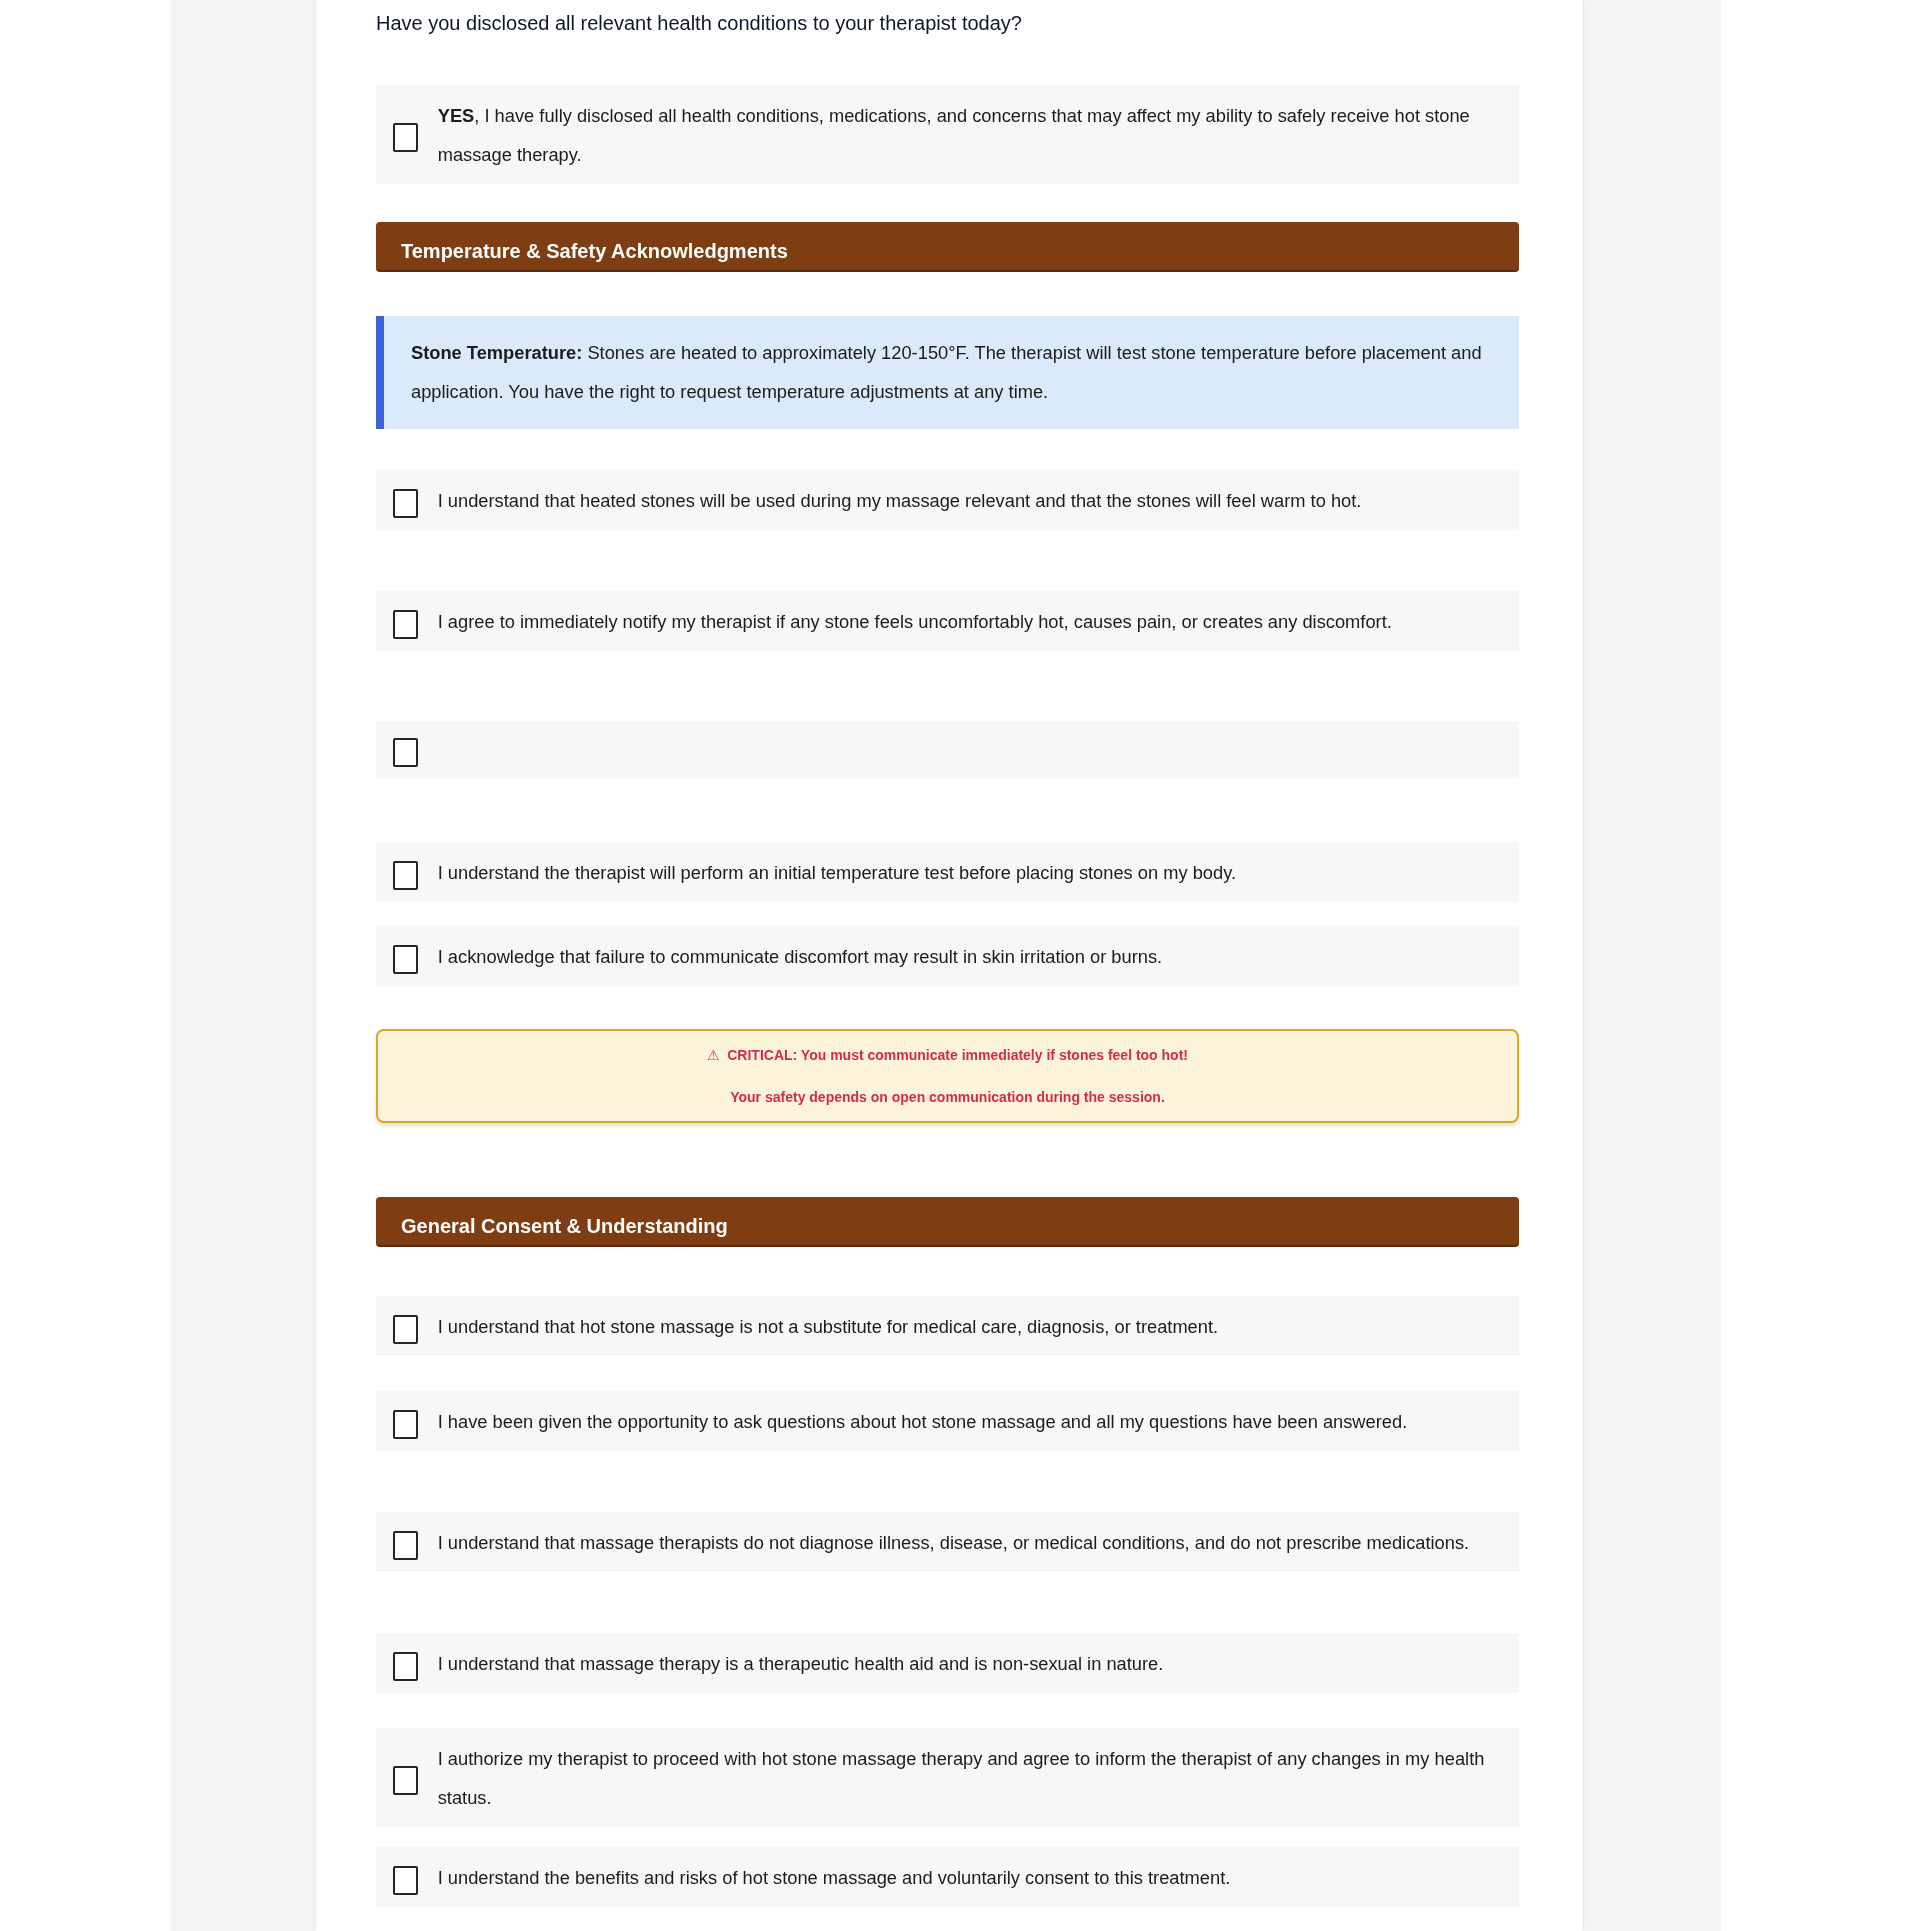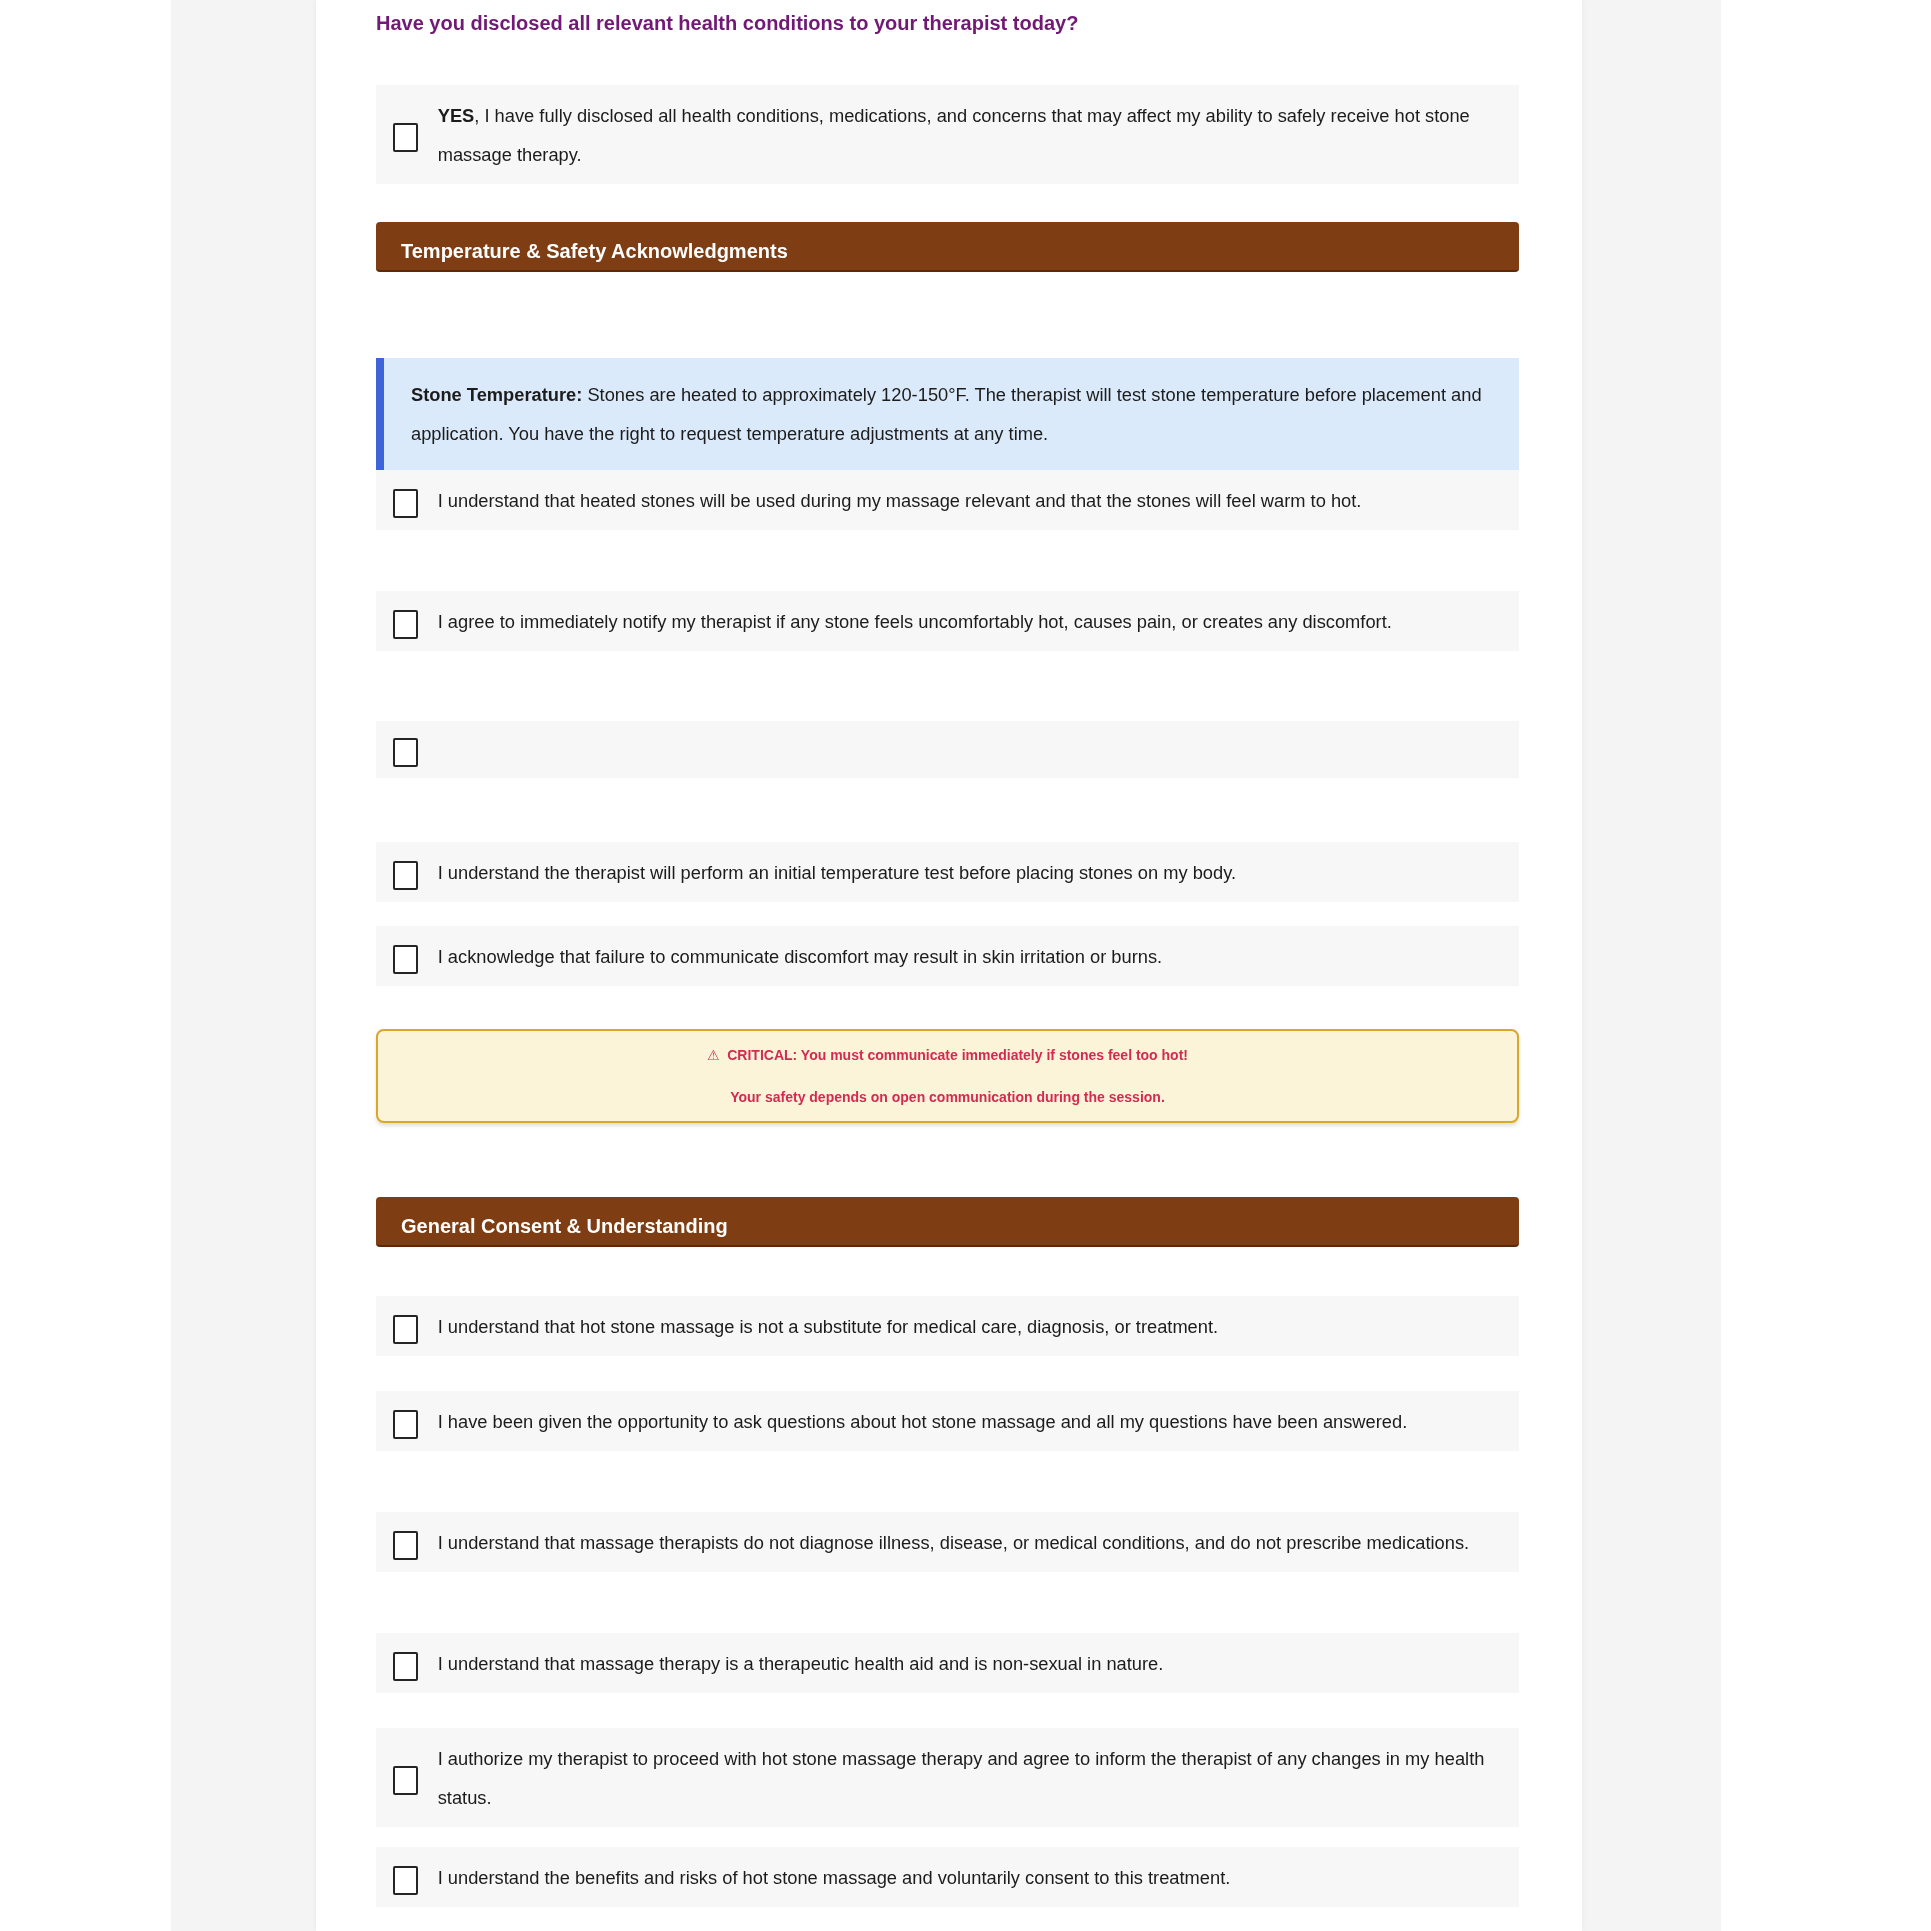--- a/index.html
+++ b/index.html
@@ -8,40 +8,40 @@
     font-family:"Liberation Sans", sans-serif; color:#1c1c1c; overflow:hidden;
   }
   .gutter { position:absolute; top:0; bottom:0; background:#f4f4f4; }
   .gutter.left  { left:171px;  width:145px; }
   .gutter.right { left:1582px; width:139px; }
   .page { position:absolute; left:316px; top:0; width:1266px; height:1931px; background:#ffffff;
           box-shadow:0 0 5.8px rgba(0,0,0,0.06); }
 
   .block { position:absolute; left:376px; width:1143px; box-sizing:border-box; }
 
-  .question { top:11.6px; font-size:20px; font-weight:bold; color:#701a75; }
+  .question { top:11.6px; font-size:20px; font-weight:normal; color:#0f172a; }
 
   .row {
     background:#f7f7f7; display:flex; align-items:center;
     padding:10.6px 29px 10.6px 17.4px; font-size:18.3px; line-height:39px; color:#1c1c1c;
   }
   .cb {
     flex:0 0 auto; width:21px; height:25px; background:#ffffff;
     border:2.9px solid #252525; border-radius:1.9px; margin:6.8px 19.3px 0 0; cursor:pointer;
   }
   .row .txt b { font-weight:bold; }
 
   .section-bar {
     height:50px; background:#7e3d12; border-bottom:2.9px solid #5a2a0b; border-radius:3.9px;
     color:#ffffff; font-weight:bold; font-size:20px; line-height:58px; padding-left:25px;
   }
 
   .info-box {
     background:#dbeafa; border-left:8.7px solid #3f63d8;
-    padding:17.4px 27px; font-size:18.3px; line-height:39px; color:#1c1c1c;margin-top:42px;
+    padding:17.4px 27px; font-size:18.3px; line-height:39px; color:#1c1c1c;
   }
   .info-box b { font-weight:bold; }
 
   .warning-box {
     background:#fcf4d9; border:2.9px solid #d9a72a; border-radius:7.7px;
     box-shadow:0 2.9px 3.9px rgba(0,0,0,0.12);
     text-align:center; padding:3px 29px; color:#d42a52;
     font-weight:bold; font-size:14px; line-height:42px;
   }
   .warning-box .wicon { margin-right:7.7px; font-weight:normal; }

